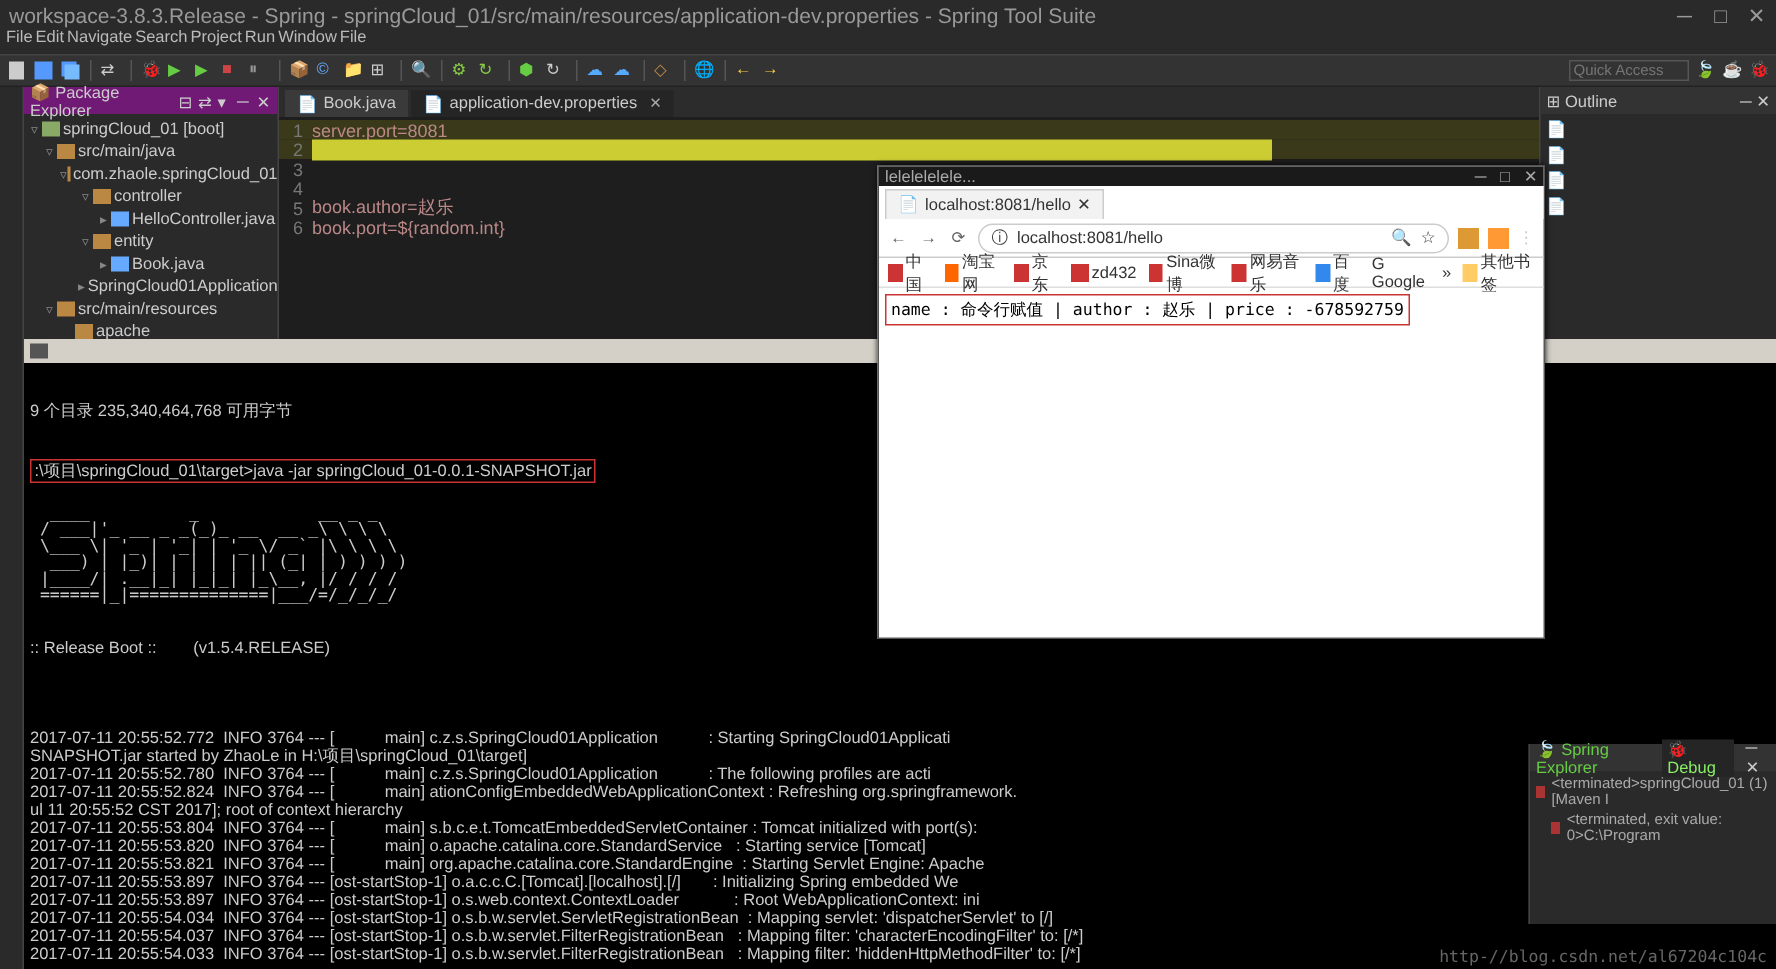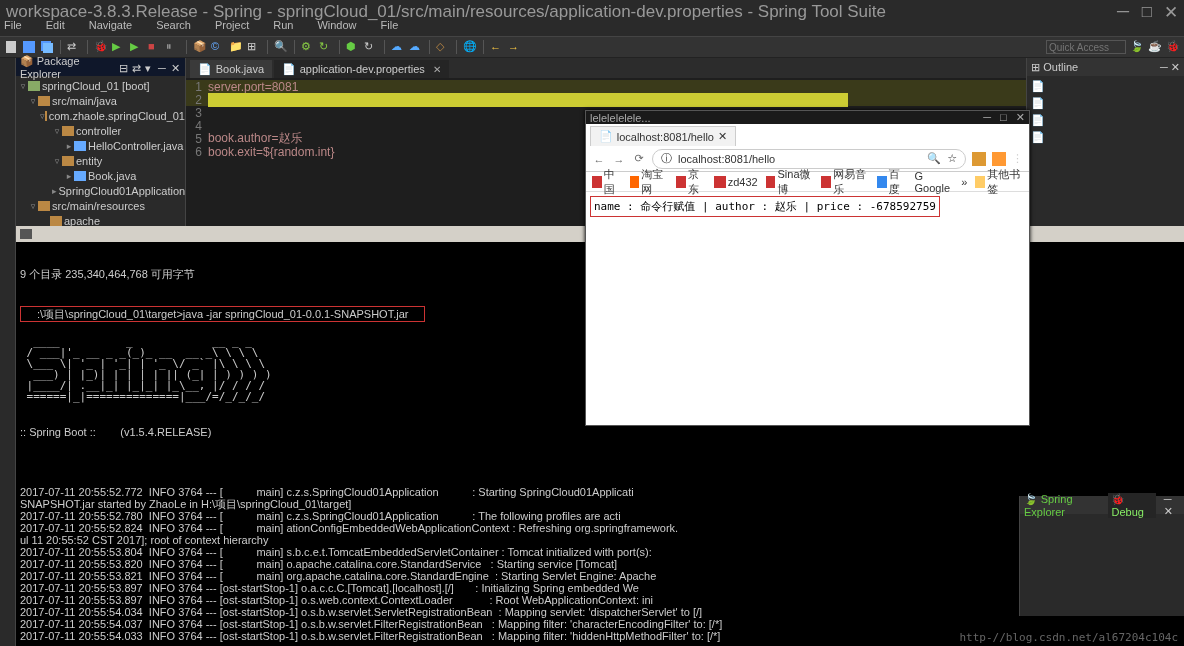--- a/index.html
+++ b/index.html
@@ -1,42 +1,42 @@
 <!DOCTYPE html>
 <html><head>
 <meta charset="utf-8">
 <style>
 * { margin:0; padding:0; box-sizing:border-box; font-family:"Segoe UI",Arial,sans-serif; }
 body { width:1184px; height:646px; background:#000; overflow:hidden; position:relative; font-size:11px; color:#ccc; }
 
 
-.ide-title { height:18px; background:#2a2a2a; color:#999; padding:2px 6px; font-size:17px; display:flex; justify-content:space-between; }
+.ide-title { height:18px; background:#2a2a2a; color:#999; padding:2px 6px; font-size:14px; display:flex; justify-content:space-between; }
 .ide-title .win-btns { display:flex; gap:10px; }
 .ide-title .win-btns span { width:14px; text-align:center; }
 
 
-.menubar { height:18px; background:#2a2a2a; padding:1px 4px; display:flex; gap:24px; color:#bbb; }
+.menubar { height:18px; background:#2a2a2a; padding:1px 4px; display:flex; gap:2px; color:#bbb; }
 .menubar span { cursor:default; }
 
 
 .toolbar { height:22px; background:#333; border-top:1px solid #444; border-bottom:1px solid #222; display:flex; align-items:center; padding:0 4px; gap:4px; }
 .toolbar .tb { width:14px; height:14px; display:inline-block; }
 .toolbar .sep { width:1px; height:14px; background:#555; margin:0 2px; }
 .toolbar .right { margin-left:auto; display:flex; gap:4px; align-items:center; }
 .toolbar input { background:transparent; border:1px solid #555; color:#888; width:80px; height:14px; font-size:10px; padding:0 2px; }
 
 
 .workspace { position:relative; height:588px; display:flex; }
 
 
 .leftrail { width:16px; background:#2a2a2a; border-right:1px solid #444; display:flex; flex-direction:column; gap:6px; padding-top:4px; }
 
 
 .pkgexp { width:170px; background:#2a2a2a; border-right:1px solid #444; }
-.pkgexp .ph { height:18px; background:#0f172a; display:flex; align-items:center; padding:0 4px; font-size:11px; color:#ccc; justify-content:space-between; }
+.pkgexp .ph { height:18px; background:#701a75; display:flex; align-items:center; padding:0 4px; font-size:11px; color:#ccc; justify-content:space-between; }
 .pkgexp .ph .icons { display:flex; gap:3px; }
 .pkgexp .ph .icons span { width:10px; height:10px; display:inline-block; }
 .tree { padding:2px 0; font-size:11px; color:#ccc; }
 .tree .row { display:flex; align-items:center; height:15px; padding-left:2px; white-space:nowrap; }
 .tree .tw { display:inline-block; width:10px; text-align:center; color:#888; font-size:9px; }
 .tree .ic { display:inline-block; width:12px; height:10px; margin-right:2px; }
 .tree .l1 { padding-left:12px; }
 .tree .l2 { padding-left:24px; }
 .tree .l3 { padding-left:36px; }
 .tree .l4 { padding-left:48px; }
@@ -61,21 +61,21 @@
 
 
 .outline { width:158px; background:#2a2a2a; border-left:1px solid #444; position:absolute; right:0; top:0; height:200px; }
 .outline .oh { height:18px; background:#333; padding:0 4px; display:flex; align-items:center; justify-content:space-between; font-size:11px; }
 
 
 .console-wrap { position:absolute; left:16px; right:0; bottom:0; height:420px; background:#000; }
 .con-title { height:16px; background:#d4d0c8; color:#000; font-size:11px; padding:0 4px; display:flex; align-items:center; }
 .con-title .ic { width:12px; height:10px; background:#555; margin-right:4px; display:inline-block; }
 .con-body { padding:2px 4px; font-family:"NSimSun",Consolas,monospace; font-size:11px; line-height:12px; color:#ccc; white-space:pre; overflow:hidden; }
-.cmd-box { border:1.5px solid #c33; padding:1px 16px; display:inline-block; margin:2px 0; }
+.cmd-box { border:1.5px solid #c33; padding:1px 2px; display:inline-block; margin:2px 0; }
 .cmd-prompt { display:flex; align-items:center; }
 .arg-box { border:1.5px solid #c33; padding:0 2px; height:30px; display:inline-flex; align-items:center; margin-left:2px; }
 .ascii { font-family:Consolas,monospace; font-size:11px; line-height:11px; color:#ccc; }
 
 
 .browser { position:absolute; left:585px; top:110px; width:445px; height:316px; background:#fff; border:1px solid #555; box-shadow:0 0 4px #000; z-index:50; }
 .br-titlebar-black { position:absolute; top:0; left:0; right:0; height:13px; background:#1a1a1a; color:#aaa; display:flex; align-items:center; justify-content:space-between; padding:0 4px; }
 .br-titlebar-black .win-btns span { margin-left:6px; cursor:default; }
 .br-tabs { height:22px; background:#fff; display:flex; align-items:flex-end; padding-left:4px; margin-top:0; }
 .br-tab { height:20px; background:#f2f2f2; border:1px solid #ccc; border-bottom:none; padding:2px 8px; display:flex; align-items:center; gap:4px; font-size:11px; color:#333; }
@@ -273,21 +273,21 @@
         </div>
         <div class="ed-line">
           <span class="ln">4</span>
         </div>
         <div class="ed-line">
           <span class="ln">5</span>
           <span class="prop-key">book.author=赵乐</span>
         </div>
         <div class="ed-line">
           <span class="ln">6</span>
-          <span class="prop-key">book.exit=${random.int}</span>
+          <span class="prop-key">book.port=${random.int}</span>
         </div>
       </div>
 
     <div class="outline">
       <div class="oh">
         <span>⊞ Outline</span>
         <span>
           <span>─</span>
           <span>✕</span>
         </span>
@@ -310,36 +310,44 @@
       <div class="cmd-prompt">
         <span class="cmd-box"><span>:\项目\springCloud_01\target&gt;</span><span>java -jar springCloud_01-0.0.1-SNAPSHOT.jar</span></span>
       </div>
 <pre class="ascii">  ____          _            __ _ _
  / ___|'_ __ _ _(_)_ __  __ _\ \ \ \
  \___ \| '_ | '_| | '_ \/ _` |\ \ \ \
   ___) | |_)| | | | | || (_| | ) ) ) )
  |____/| .__|_| |_|_| |_\__, |/ / / /
  ======|_|==============|___/=/_/_/_/
 </pre>
-      <div>:: Spring Boot ::        (v1.5.4.RELEASE)</div>
+      <div>:: Release Boot ::        (v1.5.4.RELEASE)</div>
       <div></div>
       <div id="conlog"><div>2017-07-11 20:55:52.772  INFO 3764 --- [           main] c.z.s.SpringCloud01Application           : Starting SpringCloud01Applicati</div><div>SNAPSHOT.jar started by ZhaoLe in H:\项目\springCloud_01\target]</div><div>2017-07-11 20:55:52.780  INFO 3764 --- [           main] c.z.s.SpringCloud01Application           : The following profiles are acti</div><div>2017-07-11 20:55:52.824  INFO 3764 --- [           main] ationConfigEmbeddedWebApplicationContext : Refreshing org.springframework.</div><div>ul 11 20:55:52 CST 2017]; root of context hierarchy</div><div>2017-07-11 20:55:53.804  INFO 3764 --- [           main] s.b.c.e.t.TomcatEmbeddedServletContainer : Tomcat initialized with port(s):</div><div>2017-07-11 20:55:53.820  INFO 3764 --- [           main] o.apache.catalina.core.StandardService   : Starting service [Tomcat]</div><div>2017-07-11 20:55:53.821  INFO 3764 --- [           main] org.apache.catalina.core.StandardEngine  : Starting Servlet Engine: Apache</div><div>2017-07-11 20:55:53.897  INFO 3764 --- [ost-startStop-1] o.a.c.c.C.[Tomcat].[localhost].[/]       : Initializing Spring embedded We</div><div>2017-07-11 20:55:53.897  INFO 3764 --- [ost-startStop-1] o.s.web.context.ContextLoader            : Root WebApplicationContext: ini</div><div>2017-07-11 20:55:54.034  INFO 3764 --- [ost-startStop-1] o.s.b.w.servlet.ServletRegistrationBean  : Mapping servlet: 'dispatcherServlet' to [/]</div><div>2017-07-11 20:55:54.037  INFO 3764 --- [ost-startStop-1] o.s.b.w.servlet.FilterRegistrationBean   : Mapping filter: 'characterEncodingFilter' to: [/*]</div><div>2017-07-11 20:55:54.033  INFO 3764 --- [ost-startStop-1] o.s.b.w.servlet.FilterRegistrationBean   : Mapping filter: 'hiddenHttpMethodFilter' to: [/*]</div></div>
     </div>
   </div>
 
   <div class="debug">
     <div class="dh">
       <span style="color:#6c4">🍃 Spring Explorer</span>
       <span style="color:#8e6;background:#252525;padding:0 4px">🐞 Debug</span>
       <span style="margin-left:auto">
         <span>─</span>
         <span>✕</span>
       </span>
     </div>
     <div class="db">
+      <div class="row">
+          <span class="sq"></span>
+          <span>&lt;terminated&gt;springCloud_01 (1) [Maven I</span>
+        </div>
+      <div class="row" style="padding-left:10px">
+          <span class="sq"></span>
+          <span>&lt;terminated, exit value: 0&gt;C:\Program</span>
+        </div>
     </div>
   </div>
 </div>
 
 <div class="browser">
   <div class="br-titlebar-black">
     <span>lelelelelele...</span>
     <span class="win-btns">
       <span>─</span>
       <span>□</span>

